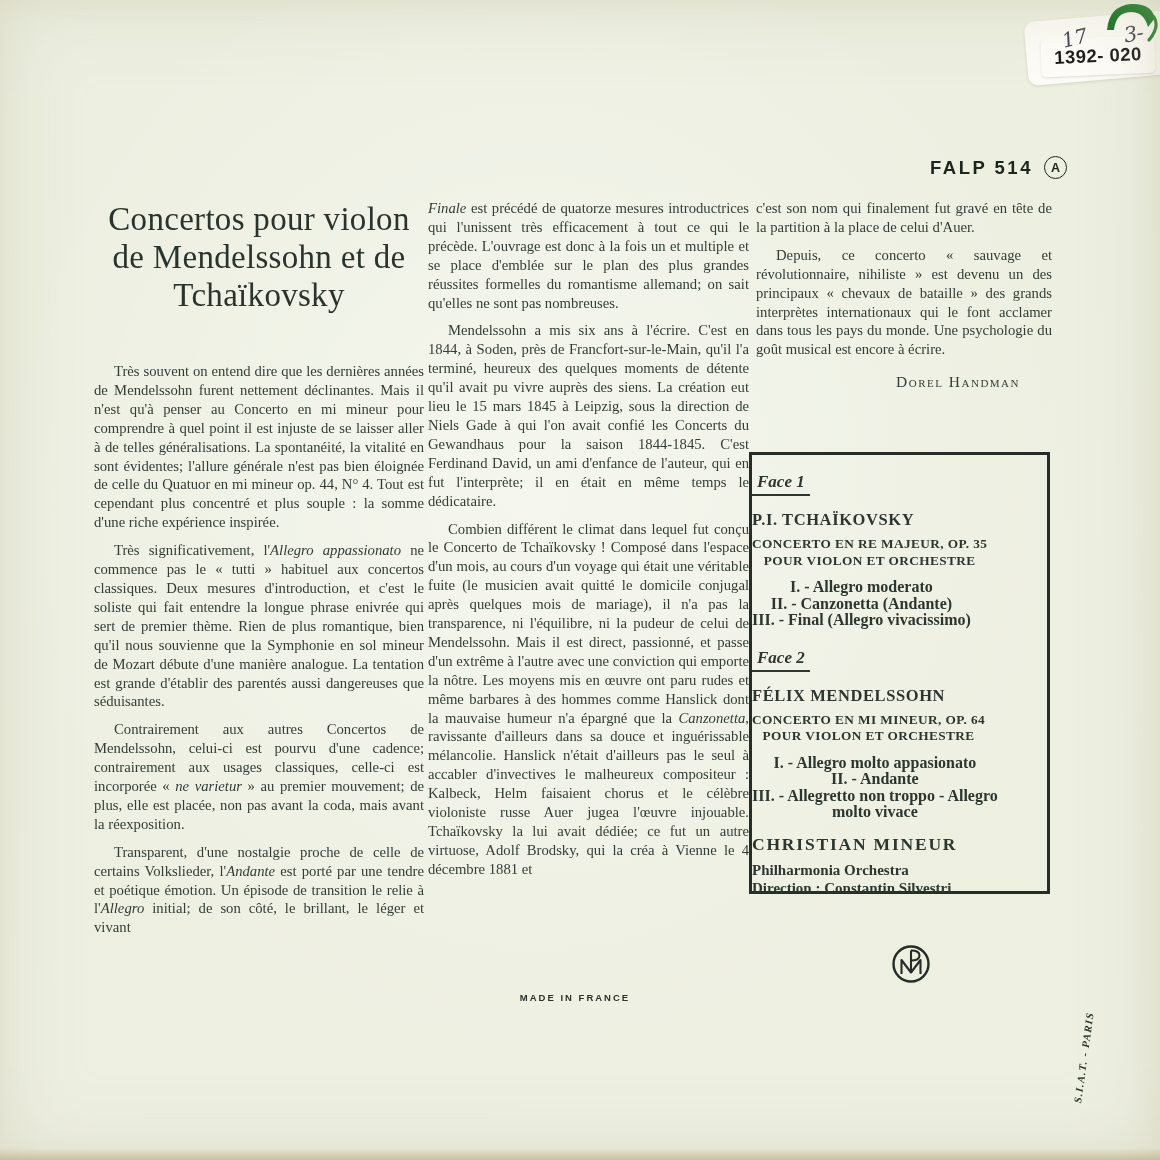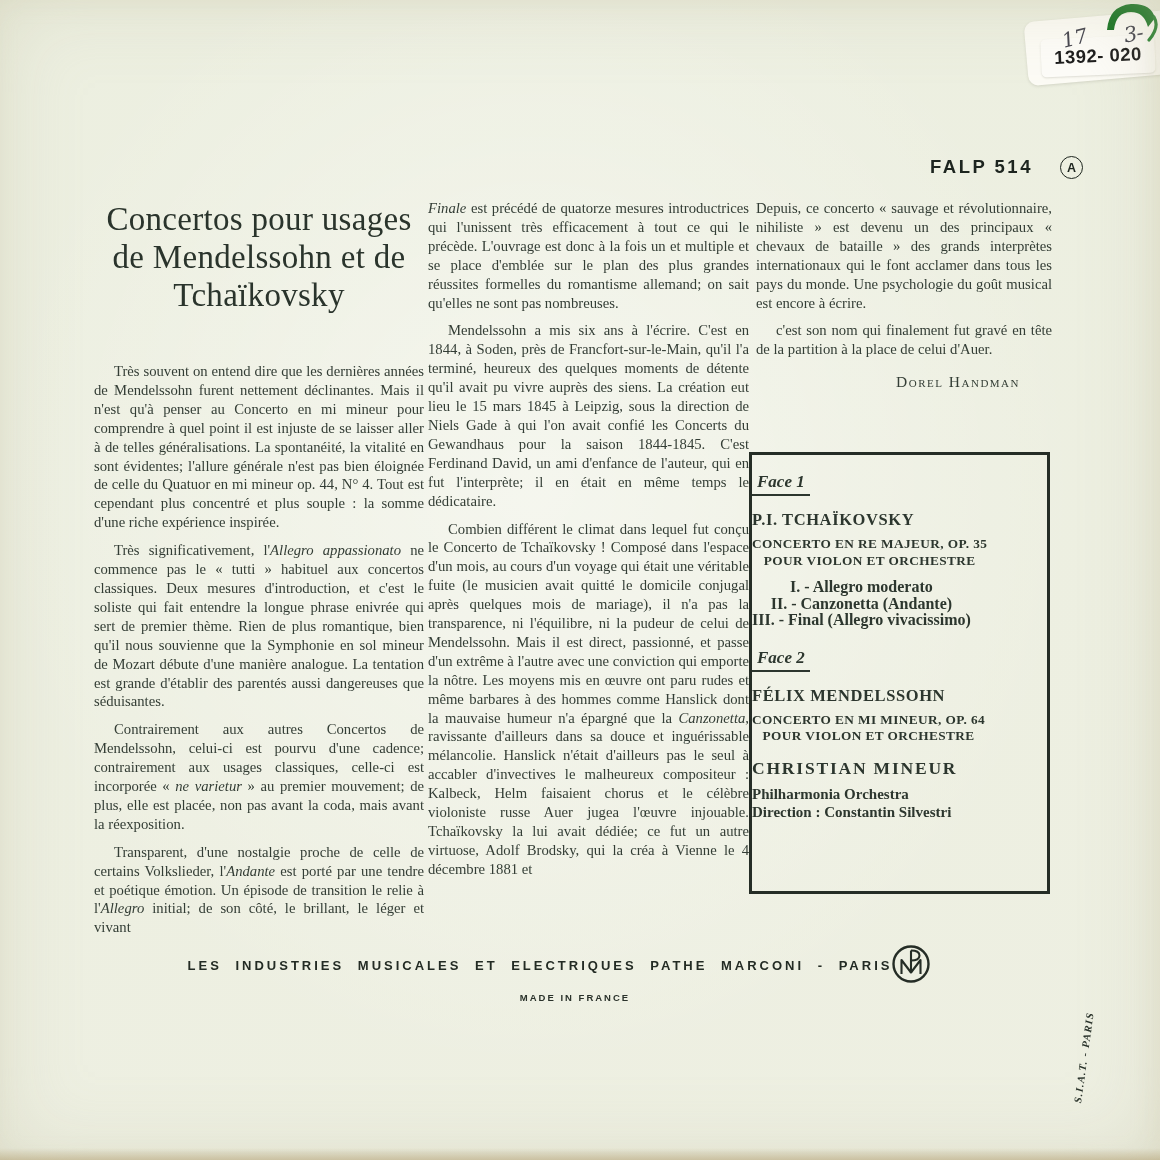--- a/index.html
+++ b/index.html
@@ -23,21 +23,21 @@
   .label-num{position:absolute;left:1041px;top:37px;width:114px;height:38px;background:#fdfcf8;
     border-radius:5px;transform:rotate(-2.5deg);box-shadow:0 1px 2px rgba(90,90,70,.18);
     display:flex;align-items:center;justify-content:center;
     font-family:"Liberation Sans", sans-serif;font-weight:700;font-size:18.5px;color:#1b1b1b;letter-spacing:.5px;}
   .hand{position:absolute;font-style:italic;color:#44444e;font-family:"DejaVu Serif", serif;}
   .hand-17{left:1062px;top:26px;font-size:20px;transform:rotate(-14deg);}
   .hand-3{left:1124px;top:22px;font-size:21px;transform:rotate(-10deg);letter-spacing:-1px;}
   .green-sticker{position:absolute;left:1104px;top:0px;width:56px;height:46px;}
 
   
-  .falp{position:absolute;left:930px;top:156px;display:flex;gap:27px;
+  .falp{position:absolute;left:930px;top:156px;display:flex;align-items:center;gap:11px;
     font-family:"Liberation Sans", sans-serif;font-weight:700;font-size:18.5px;
     letter-spacing:2.5px;color:#1d251f;}
   .circle-a{width:21px;height:21px;border:1.7px solid #1d251f;border-radius:50%;
     display:flex;align-items:center;justify-content:center;font-size:12.5px;letter-spacing:0;}
 
   
   .title{position:absolute;left:93px;top:200px;width:332px;text-align:center;
     font-size:33px;line-height:38px;color:#2a342c;letter-spacing:.3px;}
   .col{position:absolute;font-size:14.7px;line-height:18.9px;text-align:justify;color:#333d35;}
   .col p{margin:0 0 9px 0;text-indent:20px;}
@@ -92,40 +92,40 @@
     <path d="M3,30 Q5,6 27,4 Q47,3 51,18 L44,27 Q40,12 27,12 Q12,12 10,30 Z" fill="#187424"></path>
     <path d="M50,17 Q56,27 45,40" stroke="#1d7c2a" stroke-width="3.2" fill="none" stroke-linecap="round"></path>
   </svg>
 
   <div class="falp">
     <span>FALP 514</span>
     <span class="circle-a">A</span>
   </div>
 
   <div class="title">
-      <div>Concertos pour usages</div>
+      <div>Concertos pour violon</div>
       <div>de Mendelssohn et de</div>
       <div>Tchaïkovsky</div>
     </div>
 
   <div class="col col1">
       <p><span>Très souvent on entend dire que les dernières années de Mendelssohn furent nettement déclinantes. Mais il n'est qu'à penser au Concerto en mi mineur pour comprendre à quel point il est injuste de se laisser aller à de telles généralisations. La spontanéité, la vitalité en sont évidentes; l'allure générale n'est pas bien éloignée de celle du Quatuor en mi mineur op. 44, N° 4. Tout est cependant plus concentré et plus souple : la somme d'une riche expérience inspirée.</span></p>
       <p><span>Très significativement, l'</span><i>Allegro appassionato</i><span> ne commence pas le « tutti » habituel aux concertos classiques. Deux mesures d'introduction, et c'est le soliste qui fait entendre la longue phrase enivrée qui sert de premier thème. Rien de plus romantique, bien qu'il nous souvienne que la Symphonie en sol mineur de Mozart débute d'une manière analogue. La tentation est grande d'établir des parentés aussi dangereuses que séduisantes.</span></p>
       <p><span>Contrairement aux autres Concertos de Mendelssohn, celui-ci est pourvu d'une cadence; contrairement aux usages classiques, celle-ci est incorporée « </span><i>ne varietur</i><span> » au premier mouvement; de plus, elle est placée, non pas avant la coda, mais avant la réexposition.</span></p>
       <p><span>Transparent, d'une nostalgie proche de celle de certains Volkslieder, l'</span><i>Andante</i><span> est porté par une tendre et poétique émotion. Un épisode de transition le relie à l'</span><i>Allegro</i><span> initial; de son côté, le brillant, le léger et vivant</span></p>
     </div>
   <div class="col col2">
       <p><i>Finale</i><span> est précédé de quatorze mesures introductrices qui l'unissent très efficacement à tout ce qui le précède. L'ouvrage est donc à la fois un et multiple et se place d'emblée sur le plan des plus grandes réussites formelles du romantisme allemand; on sait qu'elles ne sont pas nombreuses.</span></p>
       <p><span>Mendelssohn a mis six ans à l'écrire. C'est en 1844, à Soden, près de Francfort-sur-le-Main, qu'il l'a terminé, heureux des quelques moments de détente qu'il avait pu vivre auprès des siens. La création eut lieu le 15 mars 1845 à Leipzig, sous la direction de Niels Gade à qui l'on avait confié les Concerts du Gewandhaus pour la saison 1844-1845. C'est Ferdinand David, un ami d'enfance de l'auteur, qui en fut l'interprète; il en était en même temps le dédicataire.</span></p>
       <p><span>Combien différent le climat dans lequel fut conçu le Concerto de Tchaïkovsky ! Composé dans l'espace d'un mois, au cours d'un voyage qui était une véritable fuite (le musicien avait quitté le domicile conjugal après quelques mois de mariage), il n'a pas la transparence, ni l'équilibre, ni la pudeur de celui de Mendelssohn. Mais il est direct, passionné, et passe d'un extrême à l'autre avec une conviction qui emporte la nôtre. Les moyens mis en œuvre ont paru rudes et même barbares à des hommes comme Hanslick dont la mauvaise humeur n'a épargné que la </span><i>Canzonetta</i><span>, ravissante d'ailleurs dans sa douce et inguérissable mélancolie. Hanslick n'était d'ailleurs pas le seul à accabler d'invectives le malheureux compositeur : Kalbeck, Helm faisaient chorus et le célèbre violoniste russe Auer jugea l'œuvre injouable. Tchaïkovsky la lui avait dédiée; ce fut un autre virtuose, Adolf Brodsky, qui la créa à Vienne le 4 décembre 1881 et</span></p>
     </div>
   <div class="col col3">
     <div class="col3-paras">
+        <p><span>c'est son nom qui finalement fut gravé en tête de la partition à la place de celui d'Auer.</span></p>
         <p><span>Depuis, ce concerto « sauvage et révolutionnaire, nihiliste » est devenu un des principaux « chevaux de bataille » des grands interprètes internationaux qui le font acclamer dans tous les pays du monde. Une psychologie du goût musical est encore à écrire.</span></p>
-        <p><span>c'est son nom qui finalement fut gravé en tête de la partition à la place de celui d'Auer.</span></p>
       </div>
     <div class="signature">Dorel Handman</div>
   </div>
 
   <div class="facebox">
     <div class="face-heading">Face 1</div>
     <div class="composer">P.I. TCHAÏKOVSKY</div>
     <div class="work">
         <div>CONCERTO EN RE MAJEUR, OP. 35</div>
         <div>POUR VIOLON ET ORCHESTRE</div>
@@ -134,26 +134,31 @@
         <div>I. - Allegro moderato</div>
         <div>II. - Canzonetta (Andante)</div>
         <div>III. - Final (Allegro vivacissimo)</div>
       </div>
     <div class="face-heading face2-gap">Face 2</div>
     <div class="composer">FÉLIX MENDELSSOHN</div>
     <div class="work">
         <div>CONCERTO EN MI MINEUR, OP. 64</div>
         <div>POUR VIOLON ET ORCHESTRE</div>
       </div>
+    <div class="movements">
+        <div>I. - Allegro molto appasionato</div>
+        <div>II. - Andante</div>
+        <div>III. - Allegretto non troppo - Allegro</div>
+        <div>molto vivace</div>
+      </div>
     <div class="performer">CHRISTIAN MINEUR</div>
     <div class="orchestra">Philharmonia Orchestra</div>
     <div class="conductor">Direction : Constantin Silvestri</div>
   </div>
 
-  <div class="pub-line">LES INDUSTRIES MUSICALES ET ELECTRIQUES PATHE MARCONI - PARIS</div>
   <div class="made-in">MADE IN FRANCE</div>
   <svg class="pm-logo" viewBox="-21 -21 42 42">
     <circle cx="0" cy="0" r="17.5" fill="none" stroke="#252d26" stroke-width="2.4"></circle>
     <path d="M -9.5 10 L -9.5 -4 L 0 8.5 L 9.5 -4 L 9.5 10" fill="none" stroke="#252d26" stroke-width="2.1" stroke-linejoin="round"></path>
     <path d="M 0 -13.5 L 0 9" stroke="#252d26" stroke-width="2.1"></path>
     <path d="M 0 -13.5 Q 8.5 -13.5 8.5 -8.5 Q 8.5 -3.5 0 -3.5" fill="none" stroke="#252d26" stroke-width="2.1"></path>
   </svg>
 
   <div class="siat">S.I.A.T. - PARIS</div>
 

